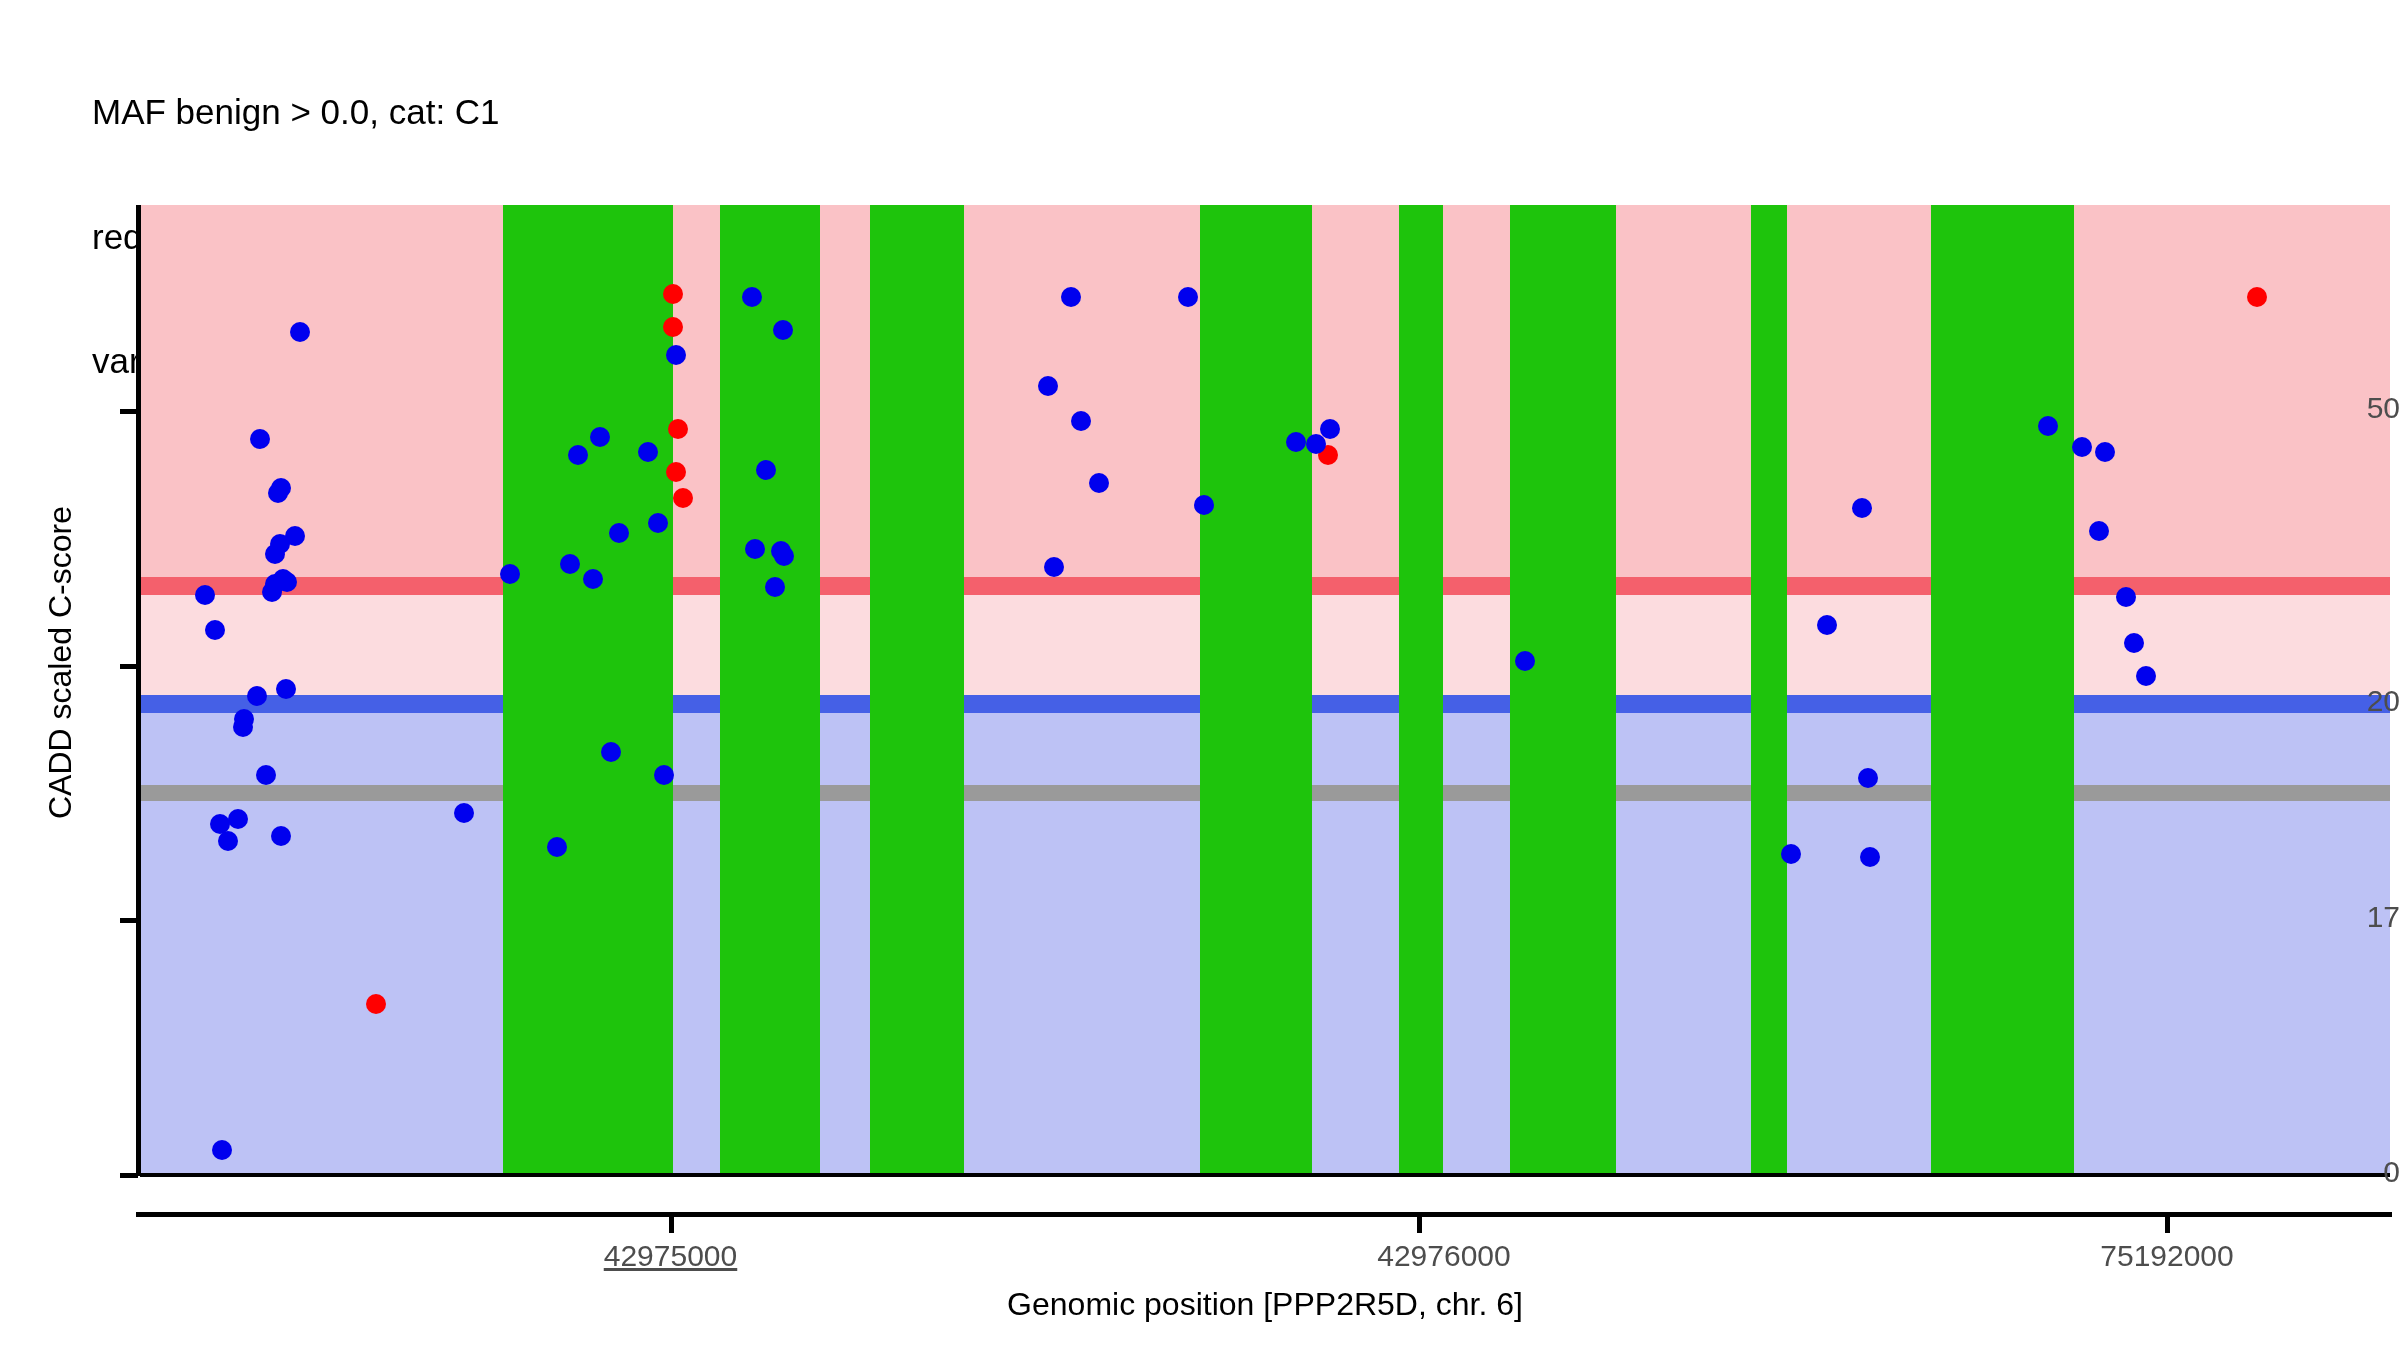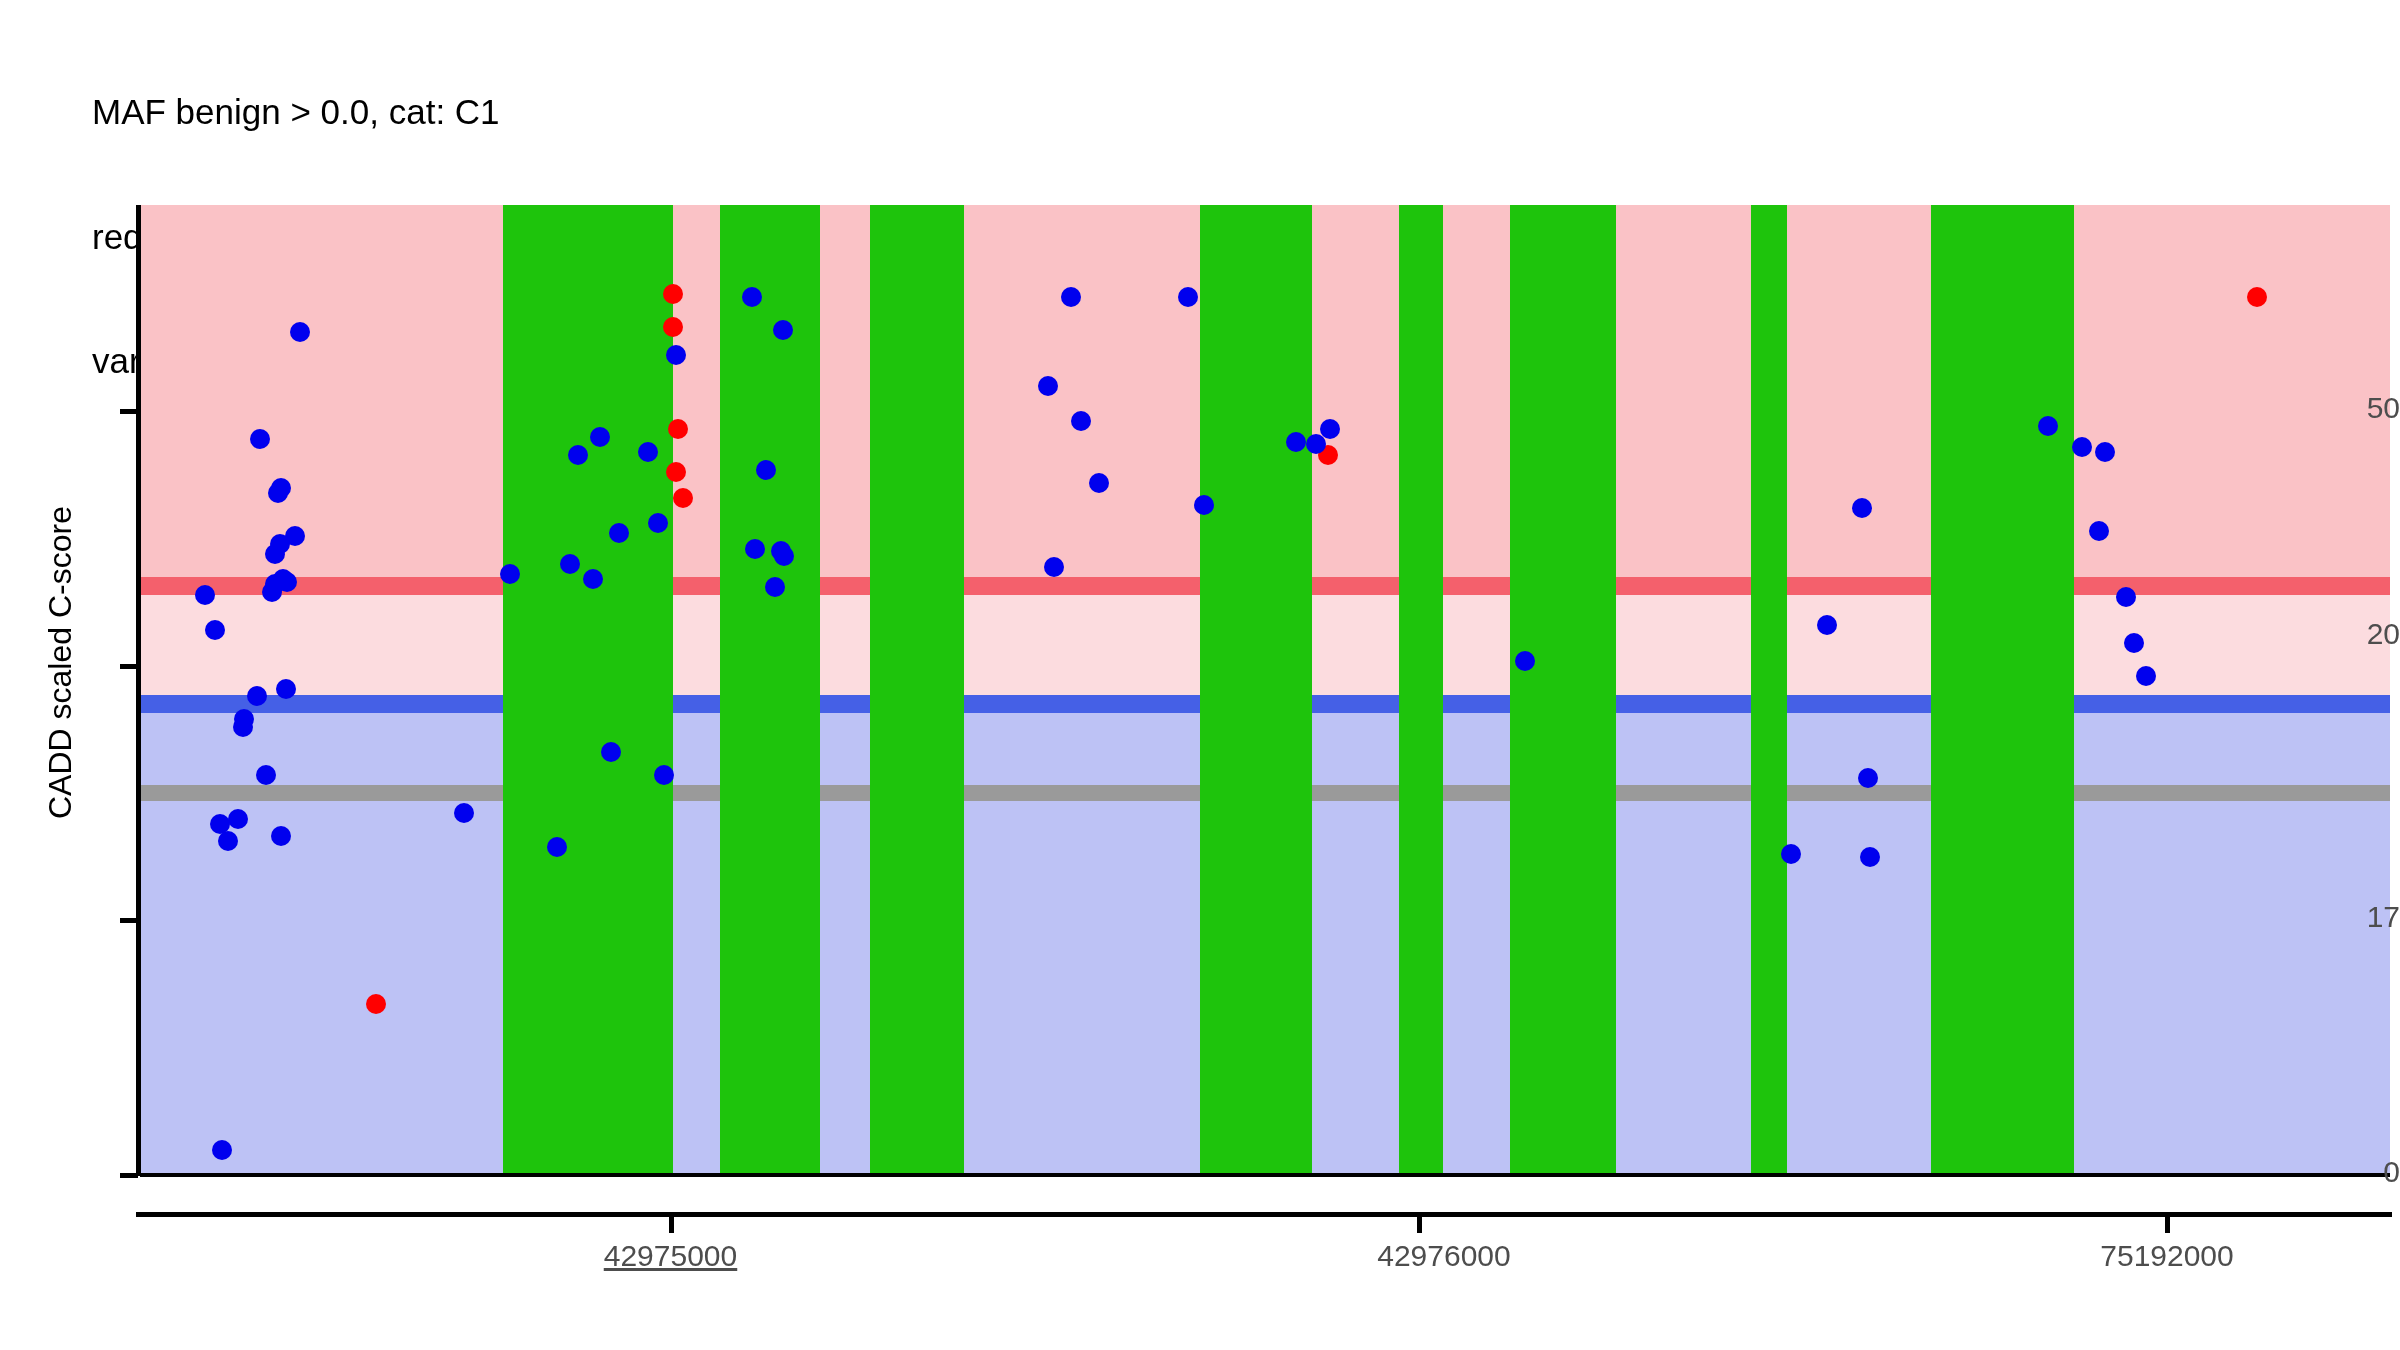--- a/index.html
+++ b/index.html
@@ -175,26 +175,27 @@
   <div id="y-axis-line"></div>
   <div id="panel-bottom-line"></div>
   <div id="x-axis-line"></div>
 
   <div id="ticks">
       <div class="ytick" style="top: 1173px;"></div>
       <div class="ytick-label" style="top: 1155px;">0</div>
       <div class="ytick" style="top: 918.407px;"></div>
       <div class="ytick-label" style="top: 900.407px;">17</div>
       <div class="ytick" style="top: 663.814px;"></div>
-      <div class="ytick-label" style="top: 617px;">20</div>
+      <div class="ytick-label" style="top: 684px;">20</div>
       <div class="ytick" style="top: 409.22px;"></div>
       <div class="ytick-label" style="top: 391.22px;">50</div>
       <div class="xtick" style="left: 668.512px;"></div>
       <div class="xtick-label" style="left: 670.512px; text-decoration: underline;">42975000</div>
       <div class="xtick" style="left: 1416.77px;"></div>
       <div class="xtick-label" style="left: 1444px;">42976000</div>
       <div class="xtick" style="left: 2165.02px;"></div>
       <div class="xtick-label" style="left: 2167.02px;">75192000</div>
     </div>
 
   <div id="y-axis-title">CADD scaled C-score</div>
+  <div id="x-axis-title">Genomic position [PPP2R5D, chr. 6]</div>
 
 </div>
 
 </body></html>

